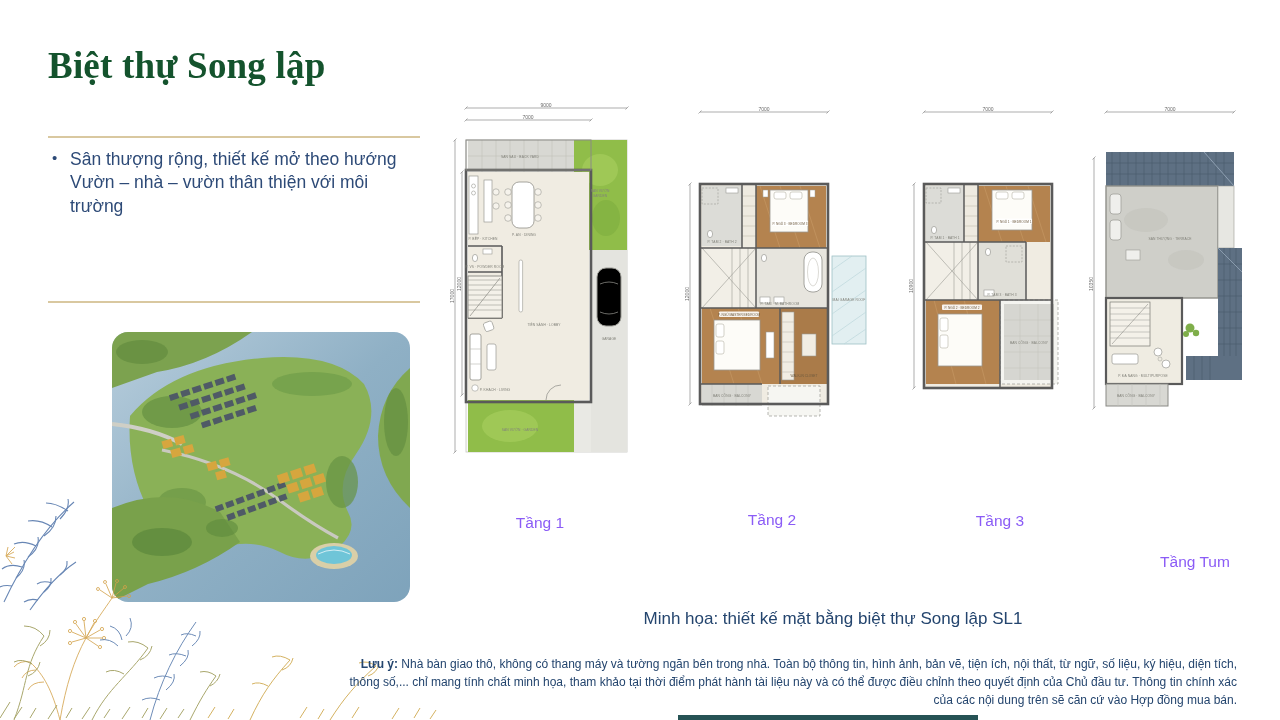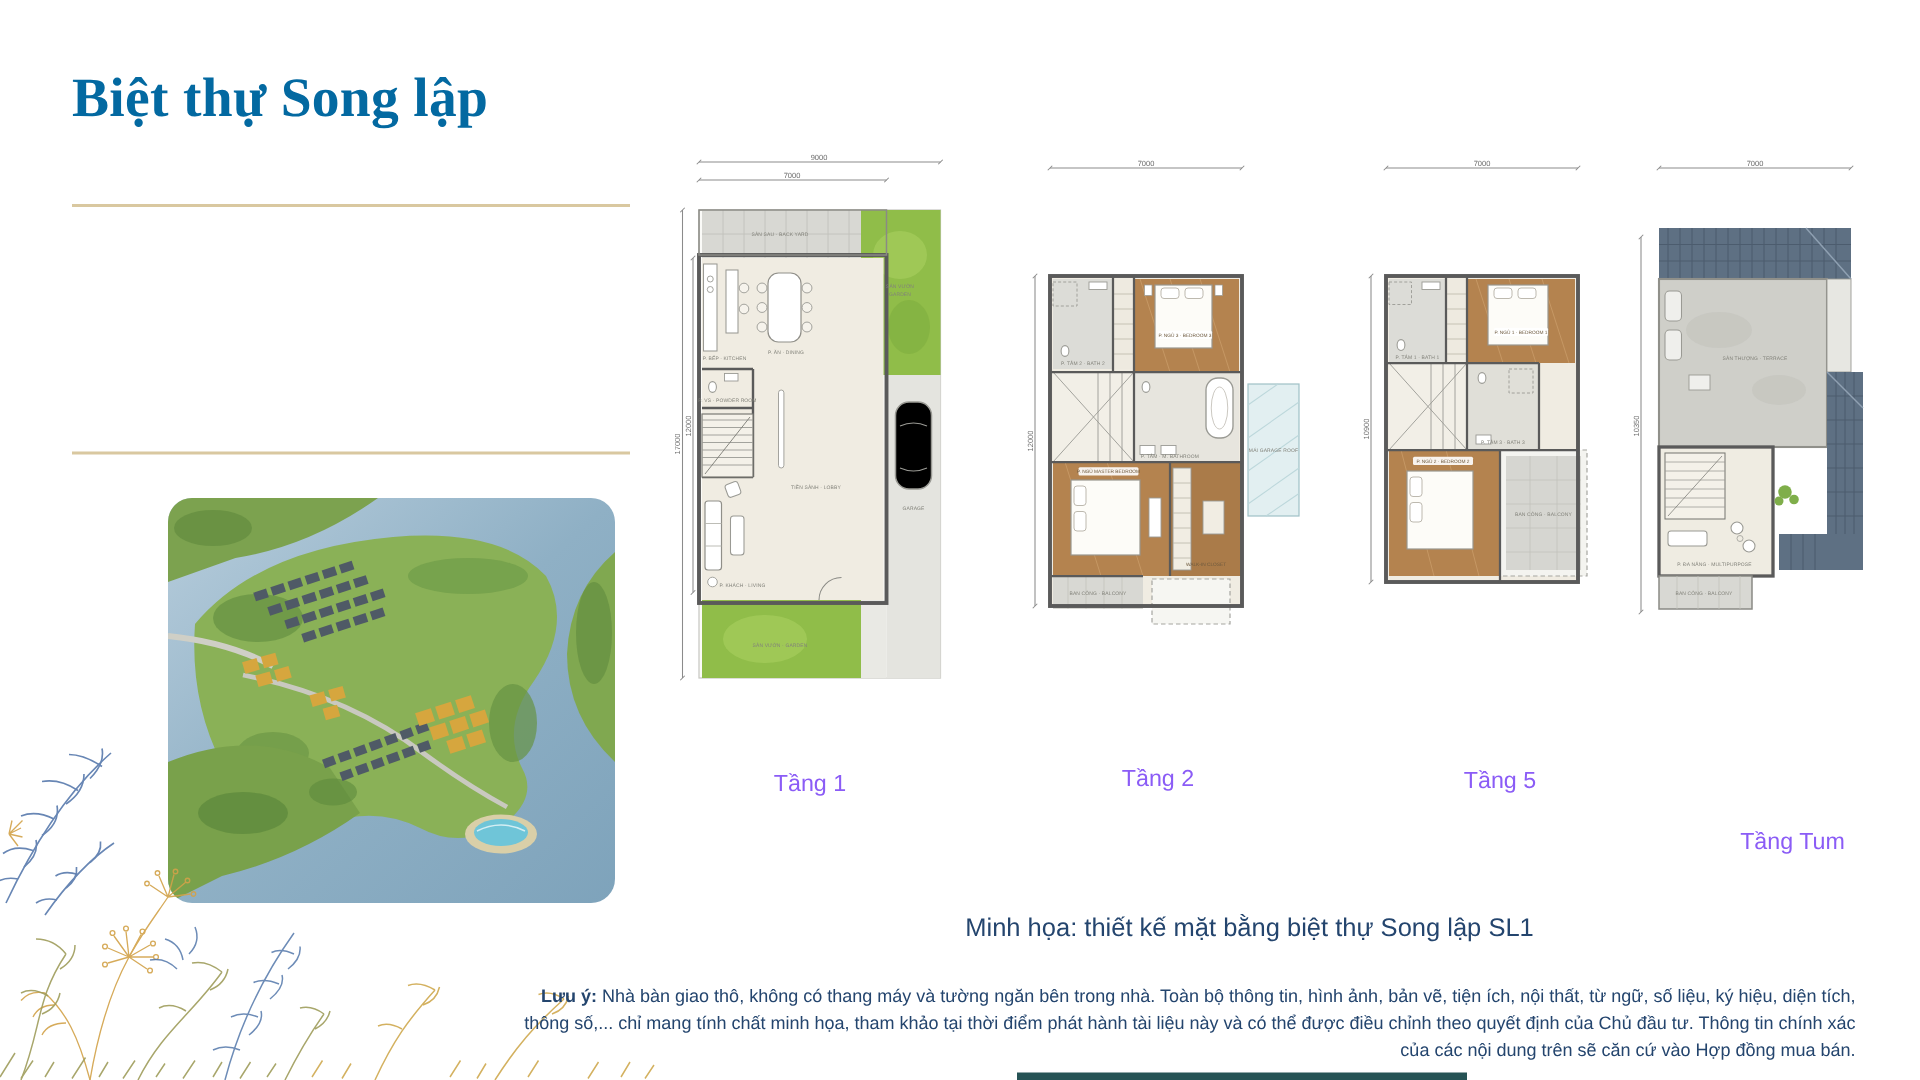--- a/index.html
+++ b/index.html
@@ -1,19 +1,19 @@
 <!DOCTYPE html>
 <html><head>
 <meta charset="utf-8">
 <style>
   html,body{margin:0;padding:0;background:#fff;}
   .page{position:relative;width:1280px;height:720px;background:#ffffff;overflow:hidden;
         font-family:"Liberation Sans",sans-serif;}
   .abs{position:absolute;}
-  .title{font-family:"Liberation Serif",serif;font-weight:700;color:#0369a1;
+  .title{font-family:"Liberation Serif",serif;font-weight:700;color:#14532d;
          font-size:37px;letter-spacing:.2px;}
   .subtitle{font-family:"Liberation Serif",serif;font-weight:400;color:#2a4a74;
          font-size:29px;margin-top:2px;}
   .sep{position:absolute;height:2px;background:#d9c8a0;}
   .features{position:absolute;left:48px;top:148px;width:378px;color:#2d4a77;
             font-size:17.5px;line-height:1.33;}
   .features ul{list-style:none;margin:0;padding:0;}
   .features li{position:relative;padding-left:22px;margin-bottom:4px;}
   .features li::before{content:"•";position:absolute;left:4px;top:0;color:#2d4a77;font-size:15px;}
   .floor-label{position:absolute;color:#8b5cf6;font-size:15.5px;text-align:center;}
@@ -36,20 +36,21 @@
 <div class="page">
 
   <div class="abs" style="left:48px;top:44px;">
     <div class="title">Biệt thự Song lập</div>
   </div>
 
   <div class="sep" style="left:48px;top:136px;width:372px;"></div>
 
   <div class="features">
     <ul>
+      <li><span>Sân thượng rộng, thiết kế mở theo hướng Vườn – nhà – vườn thân thiện với môi trường</span></li>
     </ul>
   </div>
 
   <div class="sep" style="left:48px;top:301px;width:372px;"></div>
 
   <div class="photo-wrap">
     <svg width="298" height="270" viewBox="0 0 298 270">
       <defs>
         <linearGradient id="gw" x1="0" y1="0" x2="1" y2="1">
           <stop offset="0" stop-color="#b7cddc"></stop>
@@ -581,21 +582,21 @@
           <line x1="74" y1="284" x2="74" y2="306"></line>
       </g>
       <text class="room" x="84" y="140" font-size="3.2">SÂN THƯỢNG · TERRACE</text>
       <text class="room" x="57" y="277" font-size="2.7">P. ĐA NĂNG · MULTIPURPOSE</text>
       <text class="room" x="50" y="296.5" font-size="2.8">BAN CÔNG · BALCONY</text>
     </g>
   </svg>
 
   <div class="floor-label" style="left:500px;top:514px;width:80px;">Tầng 1</div>
   <div class="floor-label" style="left:732px;top:511px;width:80px;">Tầng 2</div>
-  <div class="floor-label" style="left:960px;top:512px;width:80px;">Tầng 5</div>
+  <div class="floor-label" style="left:960px;top:512px;width:80px;">Tầng 3</div>
   <div class="floor-label" style="left:1150px;top:513px;width:90px;margin-top:40px;">Tầng Tum</div>
 
   <div class="caption">Minh họa: thiết kế mặt bằng biệt thự Song lập SL1</div>
 
   <div class="note">
     <b>Lưu ý:</b><span> Nhà bàn giao thô, không có thang máy và tường ngăn bên trong nhà. Toàn bộ thông tin, hình ảnh, bản vẽ, tiện ích, nội thất, từ ngữ, số liệu, ký hiệu, diện tích, thông số,... chỉ mang tính chất minh họa, tham khảo tại thời điểm phát hành tài liệu này và có thể được điều chỉnh theo quyết định của Chủ đầu tư. Thông tin chính xác của các nội dung trên sẽ căn cứ vào Hợp đồng mua bán.</span>
   </div>
 
   <div class="bottom-bar"></div>
 </div>

